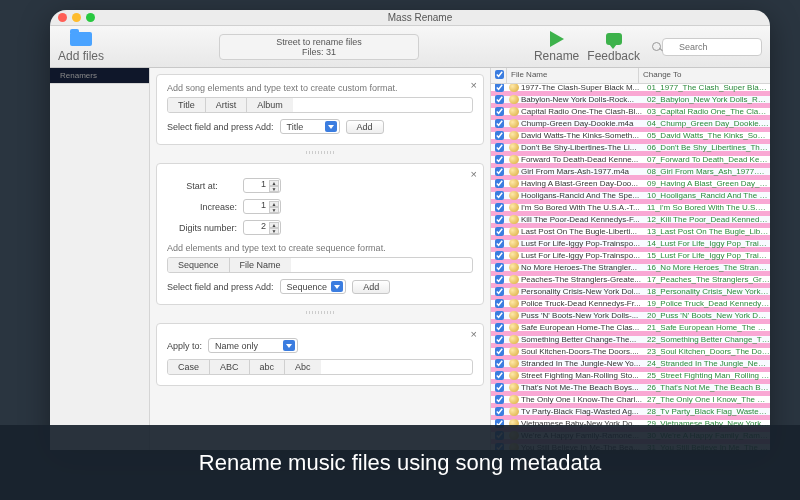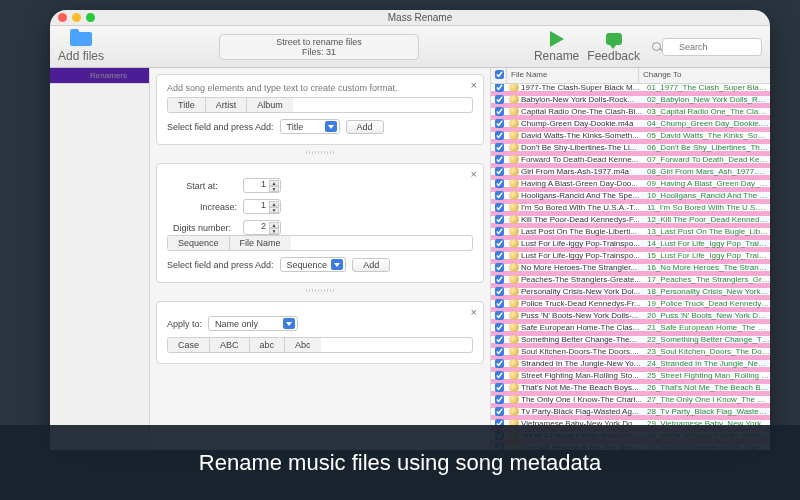--- a/index.html
+++ b/index.html
@@ -17,21 +17,21 @@
 .status-box { flex: 0 0 200px; margin: 0 auto; background: #f4f4f4; border: 1px solid #d0d0d0; border-radius: 4px; padding: 2px 10px; text-align: center; font-size: 9px; color: #555; }
 .play-icon { width: 0; height: 0; border-left: 14px solid #3db24b; border-top: 8px solid transparent; border-bottom: 8px solid transparent; }
 .speech-icon { width: 16px; height: 12px; background: #3db24b; border-radius: 3px; position: relative; }
 .speech-icon::after { content:""; position:absolute; bottom:-4px; left:3px; border-left:4px solid transparent; border-right:4px solid transparent; border-top:5px solid #3db24b; }
 .search { width: 100px; height: 18px; border: 1px solid #ccc; border-radius: 4px; background:#fff; font-size:9px; padding:0 4px 0 16px; color:#999; position: relative; }
 .search-wrap { position: relative; padding-left: 14px; }
 .search-wrap::before { content:""; position:absolute; left:4px; top:4px; width:7px; height:7px; border:1px solid #999; border-radius:50%; }
 .search-wrap::after { content:""; position:absolute; left:11px; top:11px; width:4px; height:1px; background:#999; transform:rotate(45deg); }
 .body { flex:1; display:flex; overflow:hidden; }
 .sidebar { width: 100px; background: #f0f0f0; border-right:1px solid #d5d5d5; }
-.sidebar-header { font-size:8px; color:#888; padding:3px 22px; background:#4c1d95; border-bottom:1px solid #d5d5d5;text-align:right; }
+.sidebar-header { font-size:8px; color:#888; padding:3px 10px; background:#0f172a; border-bottom:1px solid #d5d5d5; }
 .sidebar-item { font-size:10px; padding:2px 8px; color:#333; cursor:default; }
 .sidebar-item.sel { background:#3b7de0; color:#fff; }
 .center { flex:1; background:#f5f5f5; padding:6px; overflow-y:auto; display:flex; flex-direction:column; gap:6px; }
 .panel { background:#fff; border:1px solid #d8d8d8; border-radius:4px; padding:8px 10px 10px 10px; position:relative; font-size:9px; color:#444; }
 .panel .close { position:absolute; top:4px; right:6px; font-size:11px; color:#777; }
 .panel .row { display:flex; align-items:center; gap:6px; margin-top:6px; }
 .panel .hint { color:#777; margin-bottom:4px; }
 .seg { display:flex; border:1px solid #d0d0d0; border-radius:3px; overflow:hidden; }
 .seg span { padding:2px 10px; background:#f1f1f1; border-right:1px solid #d0d0d0; font-size:9px; }
 .seg span:last-child { border-right:none; }
@@ -136,26 +136,27 @@
               </div></div>
           </div>
         <div class="row">
             <span style="width:70px;text-align:right">Increase:</span>
           <div class="num-input"><span>1</span><div class="stepper">
                 <div>▲</div>
                 <div>▼</div>
               </div></div>
           </div>
         <div class="row">
-            <span style="width:70px;text-align:center">Digits number:</span>
+            <span style="width:70px;text-align:right">Digits number:</span>
           <div class="num-input"><span>2</span><div class="stepper">
                 <div>▲</div>
                 <div>▼</div>
               </div></div>
           </div>
+        <div class="hint" style="margin-top:8px">Add elements and type text to create sequence format.</div>
         <div class="seg">
           <span>Sequence</span>
           <span>File Name</span>
         </div>
         <div class="row">
           <span>Select field and press Add:</span>
           <div class="sel-input">
             <span>Sequence</span>
             <div class="sel-caret"></div>
           </div>

